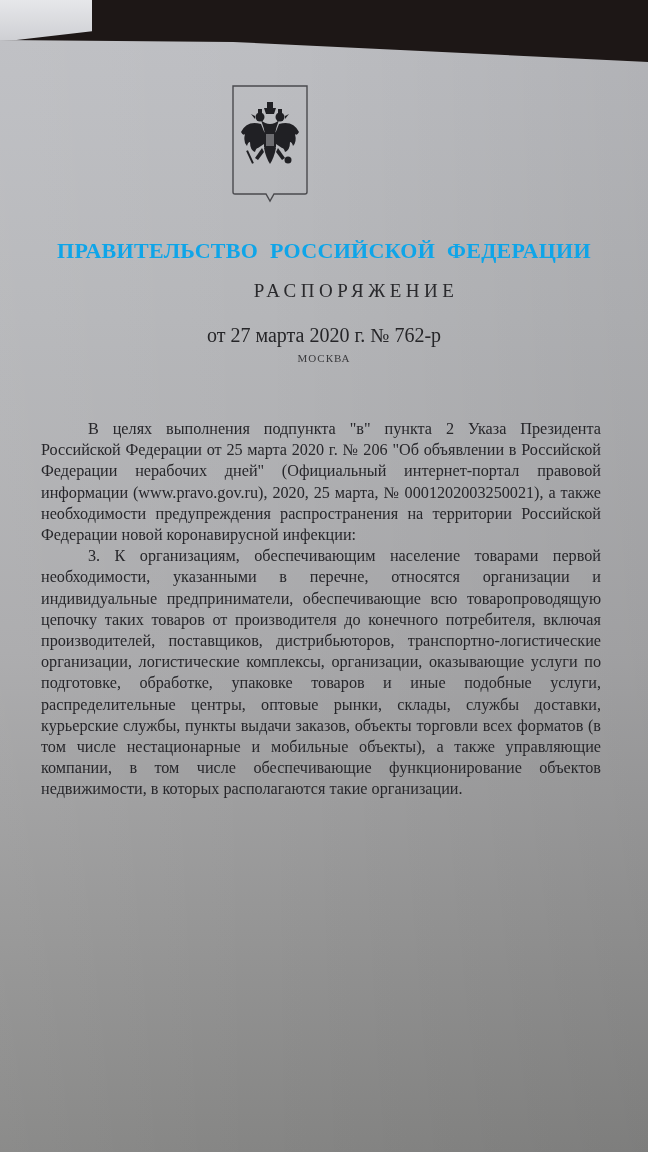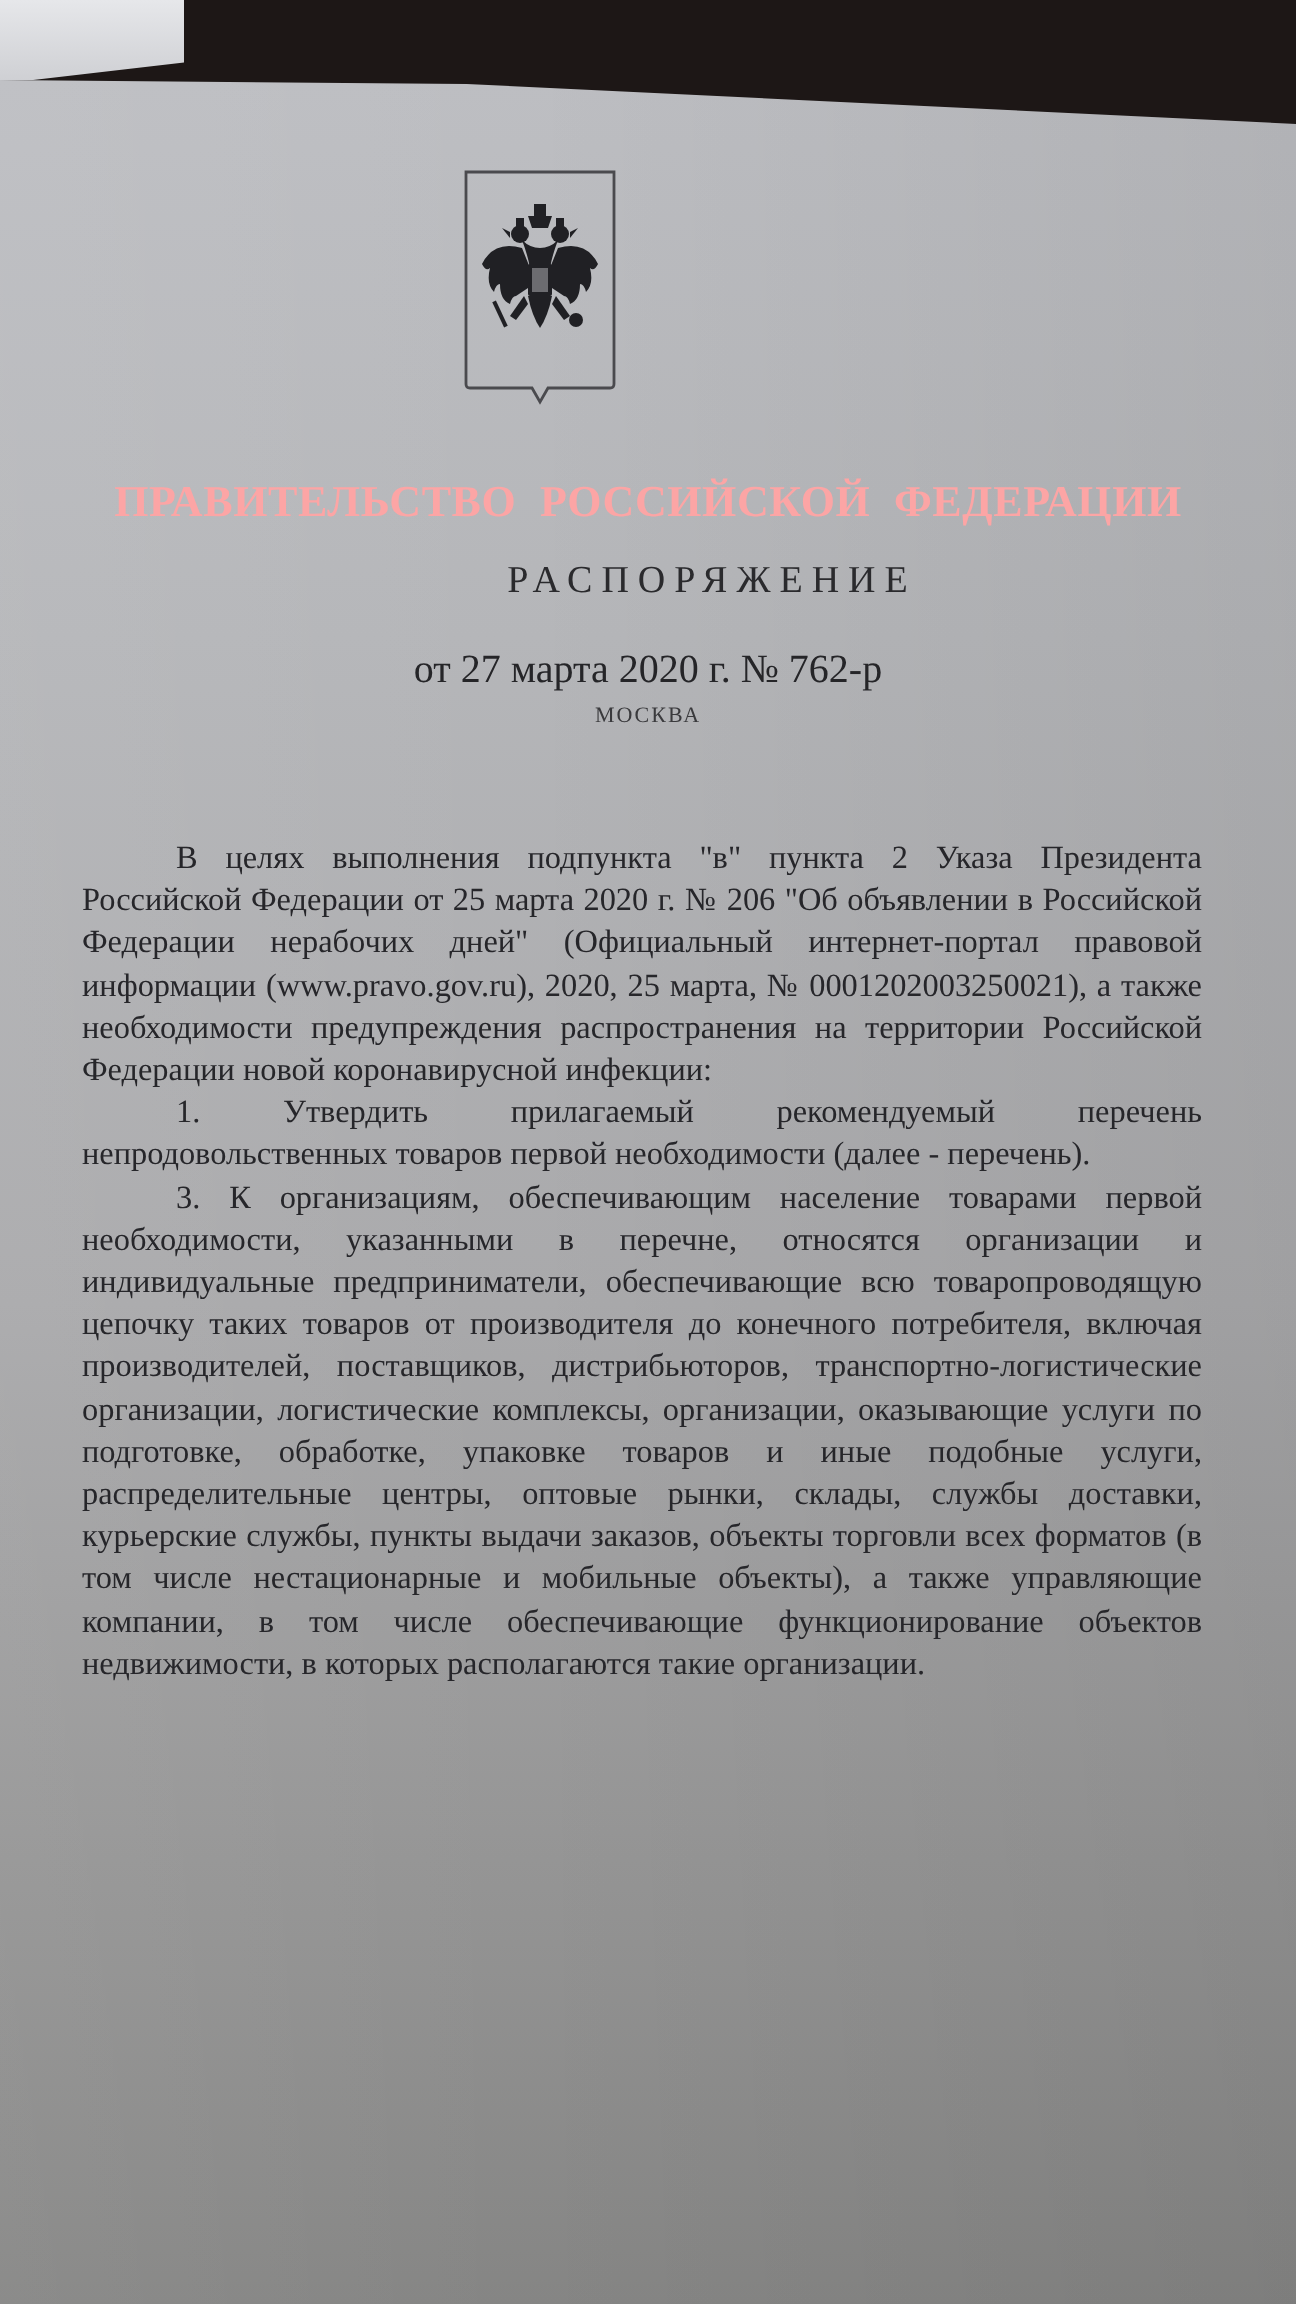--- a/index.html
+++ b/index.html
@@ -44,21 +44,21 @@
       left: 231px;
       top: 84px;
       width: 78px;
       height: 120px;
     }
     .header-block {
       position: absolute;
       left: 0;
       width: 648px;
       text-align: center;
-      color: #fca5a5;
+      color: #0ea5e9;
     }
     .gov-title {
       top: 238px;
       font-size: 22px;
       font-weight: bold;
       letter-spacing: 0.3px;
       word-spacing: 6px;
     }
     .doc-type {
       top: 280px;
@@ -142,15 +142,14 @@
   </svg>
 </div>
 
 <div class="header-block gov-title">ПРАВИТЕЛЬСТВО РОССИЙСКОЙ ФЕДЕРАЦИИ</div>
 <div class="header-block doc-type">РАСПОРЯЖЕНИЕ</div>
 <div class="header-block doc-date">от 27 марта 2020 г. № 762-р</div>
 <div class="header-block doc-city">МОСКВА</div>
 
 <div class="body-text">
   <p>В целях выполнения подпункта "в" пункта 2 Указа Президента Российской Федерации от 25 марта 2020 г. № 206 "Об объявлении в Российской Федерации нерабочих дней" (Официальный интернет-портал правовой информации (www.pravo.gov.ru), 2020, 25 марта, № 0001202003250021), а также необходимости предупреждения распространения на территории Российской Федерации новой коронавирусной инфекции:</p>
-  <p>1. Утвердить прилагаемый рекомендуемый перечень непродовольственных товаров первой необходимости (далее - перечень).</p>
   <p>3. К организациям, обеспечивающим население товарами первой необходимости, указанными в перечне, относятся организации и индивидуальные предприниматели, обеспечивающие всю товаропроводящую цепочку таких товаров от производителя до конечного потребителя, включая производителей, поставщиков, дистрибьюторов, транспортно-логистические организации, логистические комплексы, организации, оказывающие услуги по подготовке, обработке, упаковке товаров и иные подобные услуги, распределительные центры, оптовые рынки, склады, службы доставки, курьерские службы, пункты выдачи заказов, объекты торговли всех форматов (в том числе нестационарные и мобильные объекты), а также управляющие компании, в том числе обеспечивающие функционирование объектов недвижимости, в которых располагаются такие организации.</p>
 </div>
 
 </body></html>

